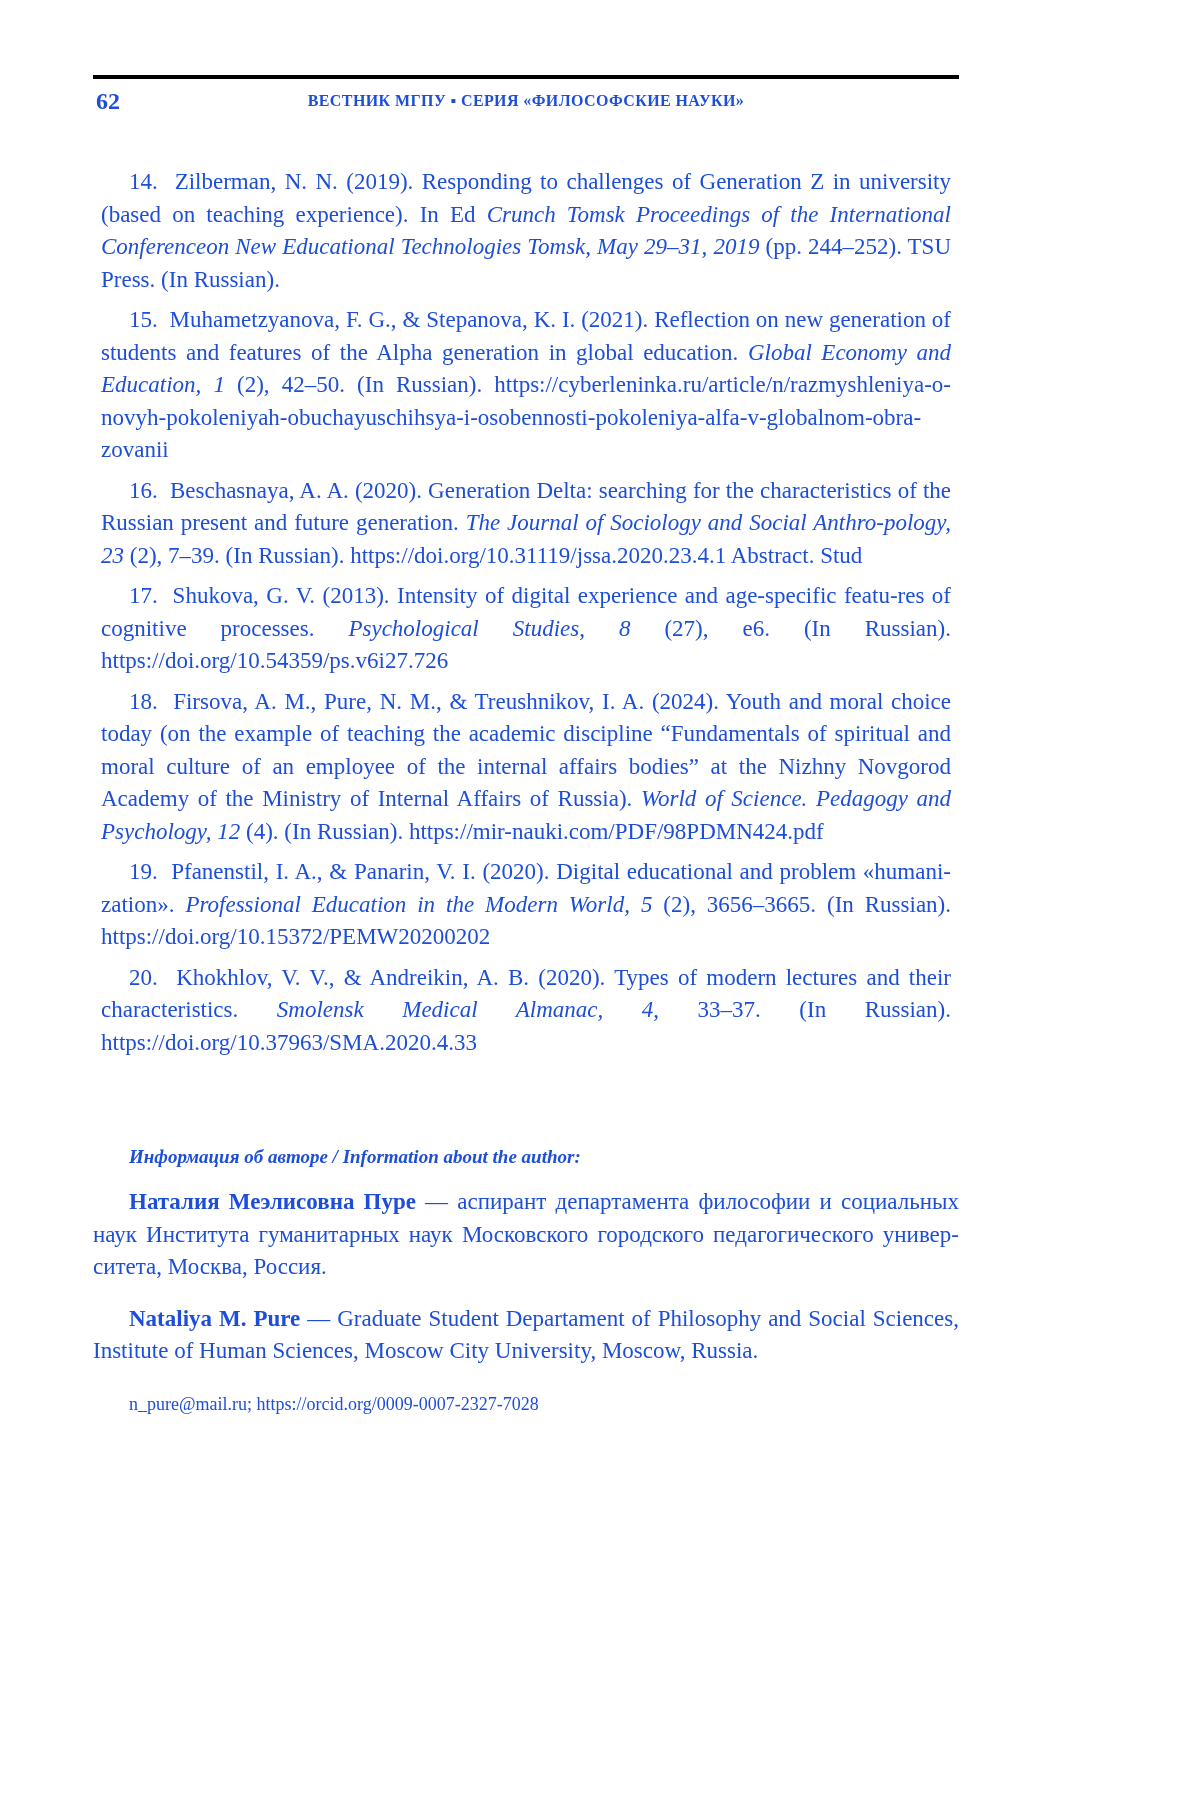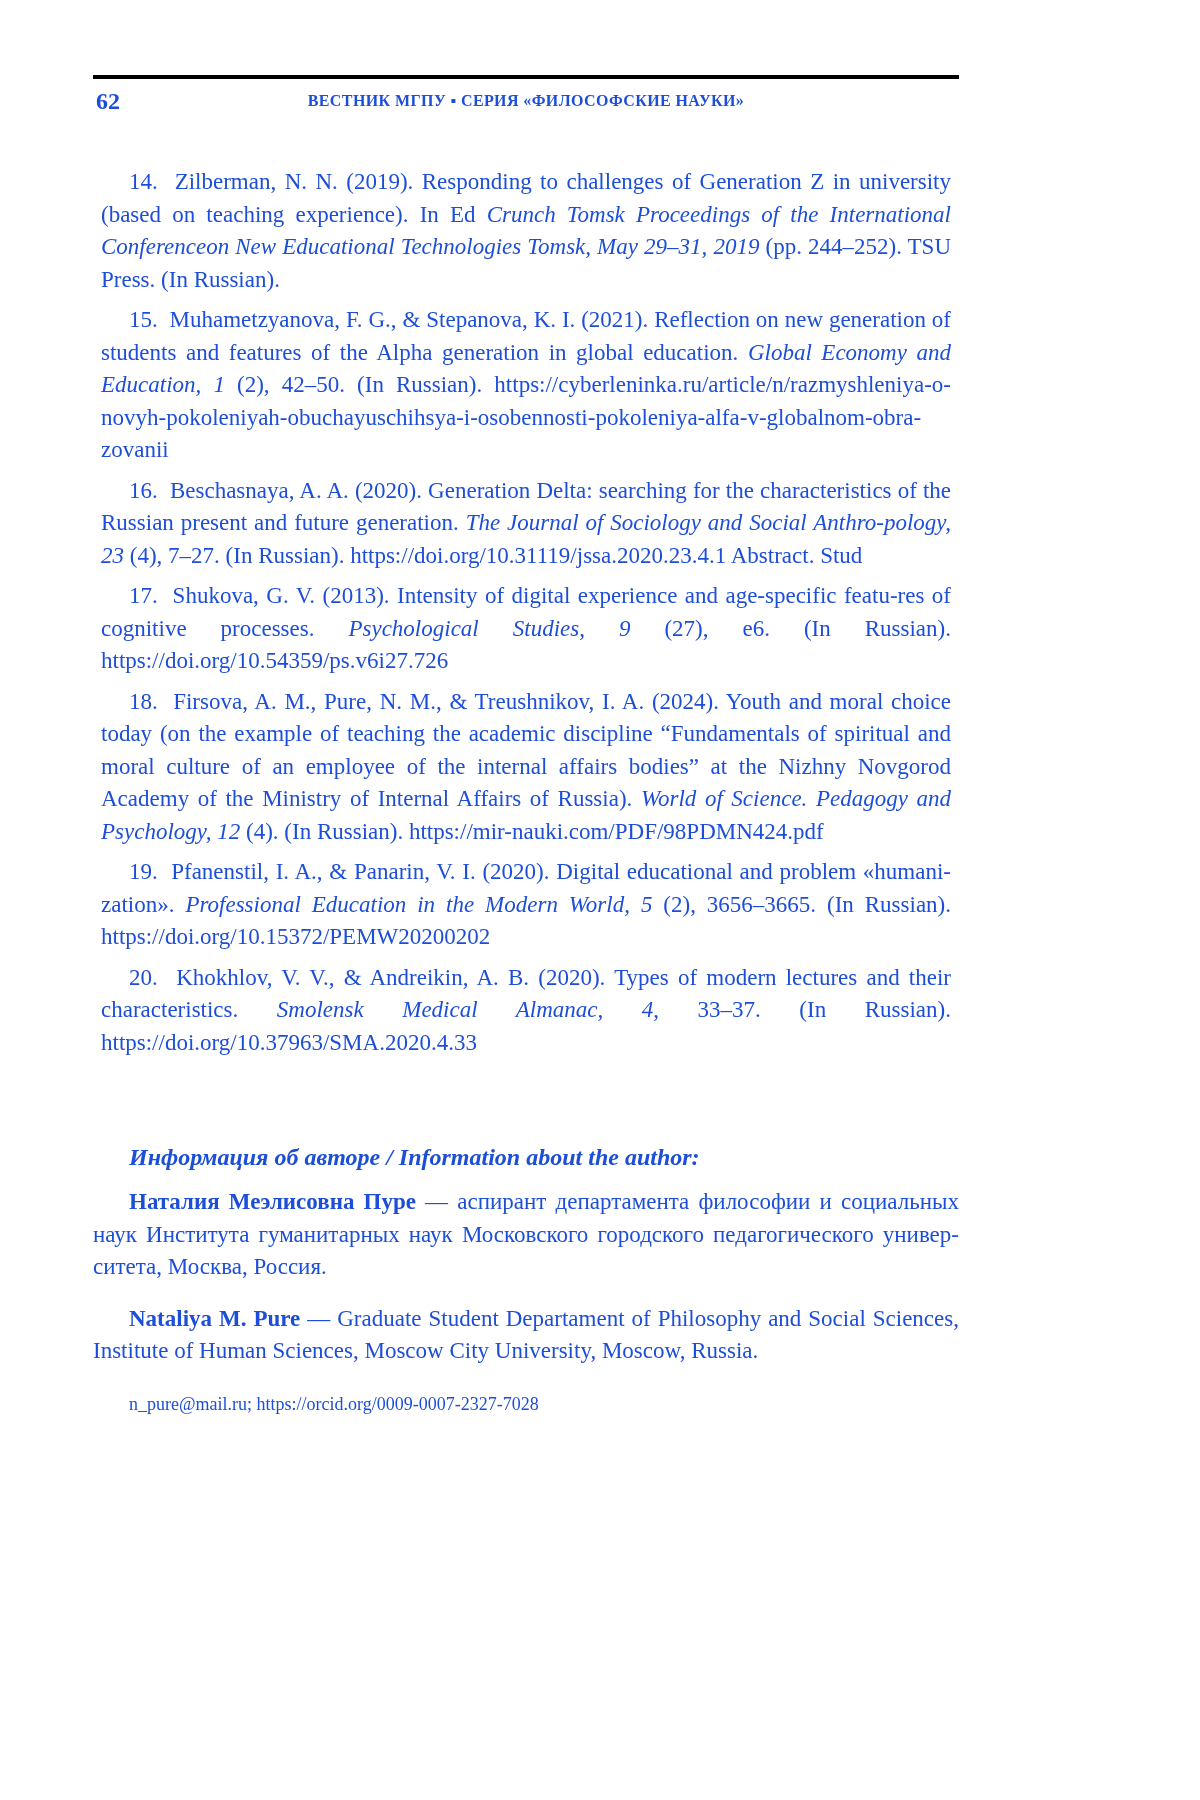--- a/index.html
+++ b/index.html
@@ -36,21 +36,21 @@
     line-height: 32.5px;
     text-align: justify;
     text-indent: 28px;
     overflow-wrap: break-word;
   }
   .italic { font-style: italic; }
   .bold { font-weight: bold; }
   .author-heading {
     margin: 82px 0 0 0;
     padding-left: 36px;
-    font-size: 24px;
+    font-size: 19px;
     line-height: 32px;
     font-weight: bold;
     font-style: italic;
   }
   .author-para {
     margin: 13px 0 0 0;
     font-size: 23px;
     line-height: 32.5px;
     text-align: justify;
     text-indent: 36px;
@@ -75,22 +75,22 @@
       <div class="header-rule"></div>
       <div class="header-row">
         <span class="page-number">62</span>
         <span class="journal-title">ВЕСТНИК МГПУ ▪ СЕРИЯ «ФИЛОСОФСКИЕ НАУКИ»</span>
       </div>
     </header>
 
     <section class="refs">
       <p class="ref"><span>14.&nbsp; Zilberman, N. N. (2019). Responding to challenges of Generation Z in university (based on teaching experience). In Ed </span><span class="italic">Crunch Tomsk Proceedings of the International Conferenceon New Educational Technologies Tomsk, May 29–31, 2019</span><span> (pp. 244–252). TSU Press. (In Russian).</span></p>
       <p class="ref"><span>15.&nbsp; Muhametzyanova, F. G., &amp; Stepanova, K. I. (2021). Reflection on new generation of students and features of the Alpha generation in global education. </span><span class="italic">Global Economy and Education, 1</span><span> (2), 42–50. (In Russian). https://cyberleninka.ru/article/n/razmyshleniya-o-novyh-pokoleniyah-obuchayuschihsya-i-osobennosti-pokoleniya-alfa-v-globalnom-obra-zovanii</span></p>
-      <p class="ref"><span>16.&nbsp; Beschasnaya, A. A. (2020). Generation Delta: searching for the characteristics of the Russian present and future generation. </span><span class="italic">The Journal of Sociology and Social Anthro-pology, 23</span><span> (4), 7–27. (In Russian). https://doi.org/10.31119/jssa.2020.23.4.1 Abstract. Stud</span></p>
-      <p class="ref"><span>17.&nbsp; Shukova, G. V. (2013). Intensity of digital experience and age-specific featu-res of cognitive processes. </span><span class="italic">Psychological Studies, 9</span><span> (27), e6. (In Russian). https://doi.org/10.54359/ps.v6i27.726</span></p>
+      <p class="ref"><span>16.&nbsp; Beschasnaya, A. A. (2020). Generation Delta: searching for the characteristics of the Russian present and future generation. </span><span class="italic">The Journal of Sociology and Social Anthro-pology, 23</span><span> (2), 7–39. (In Russian). https://doi.org/10.31119/jssa.2020.23.4.1 Abstract. Stud</span></p>
+      <p class="ref"><span>17.&nbsp; Shukova, G. V. (2013). Intensity of digital experience and age-specific featu-res of cognitive processes. </span><span class="italic">Psychological Studies, 8</span><span> (27), e6. (In Russian). https://doi.org/10.54359/ps.v6i27.726</span></p>
       <p class="ref"><span>18.&nbsp; Firsova, A. M., Pure, N. M., &amp; Treushnikov, I. A. (2024). Youth and moral choice today (on the example of teaching the academic discipline “Fundamentals of spiritual and moral culture of an employee of the internal affairs bodies” at the Nizhny Novgorod Academy of the Ministry of Internal Affairs of Russia). </span><span class="italic">World of Science. Pedagogy and Psychology, 12</span><span> (4). (In Russian). https://mir-nauki.com/PDF/98PDMN424.pdf</span></p>
       <p class="ref"><span>19.&nbsp; Pfanenstil, I. A., &amp; Panarin, V. I. (2020). Digital educational and problem «humani-zation». </span><span class="italic">Professional Education in the Modern World, 5</span><span> (2), 3656–3665. (In Russian). https://doi.org/10.15372/PEMW20200202</span></p>
       <p class="ref"><span>20.&nbsp; Khokhlov, V. V., &amp; Andreikin, A. B. (2020). Types of modern lectures and their characteristics. </span><span class="italic">Smolensk Medical Almanac, 4</span><span>, 33–37. (In Russian). https://doi.org/10.37963/SMA.2020.4.33</span></p>
     </section>
 
     <section>
       <h3 class="author-heading">Информация об авторе / Information about the author:</h3>
       <p class="author-para ru"><span class="bold">Наталия Меэлисовна Пуре</span><span> — аспирант департамента философии и социальных наук Института гуманитарных наук Московского городского педагогического универ-ситета, Москва, Россия.</span></p>
       <p class="author-para en"><span class="bold">Nataliya M. Pure</span><span> — Graduate Student Departament of Philosophy and Social Sciences, Institute of Human Sciences, Moscow City University, Moscow, Russia.</span></p>
       <p class="author-contact">n_pure@mail.ru; https://orcid.org/0009-0007-2327-7028</p>

